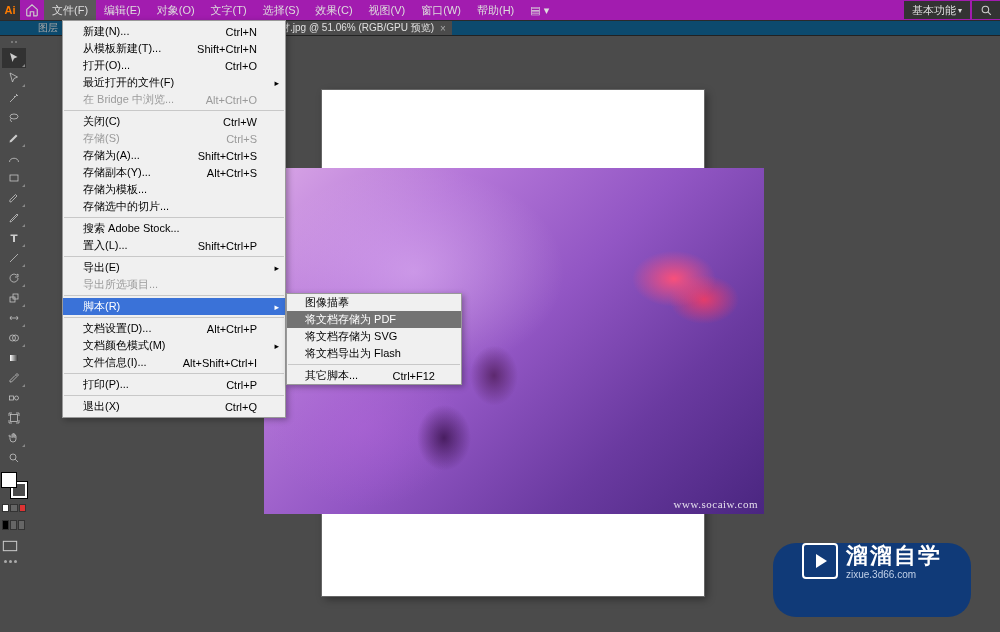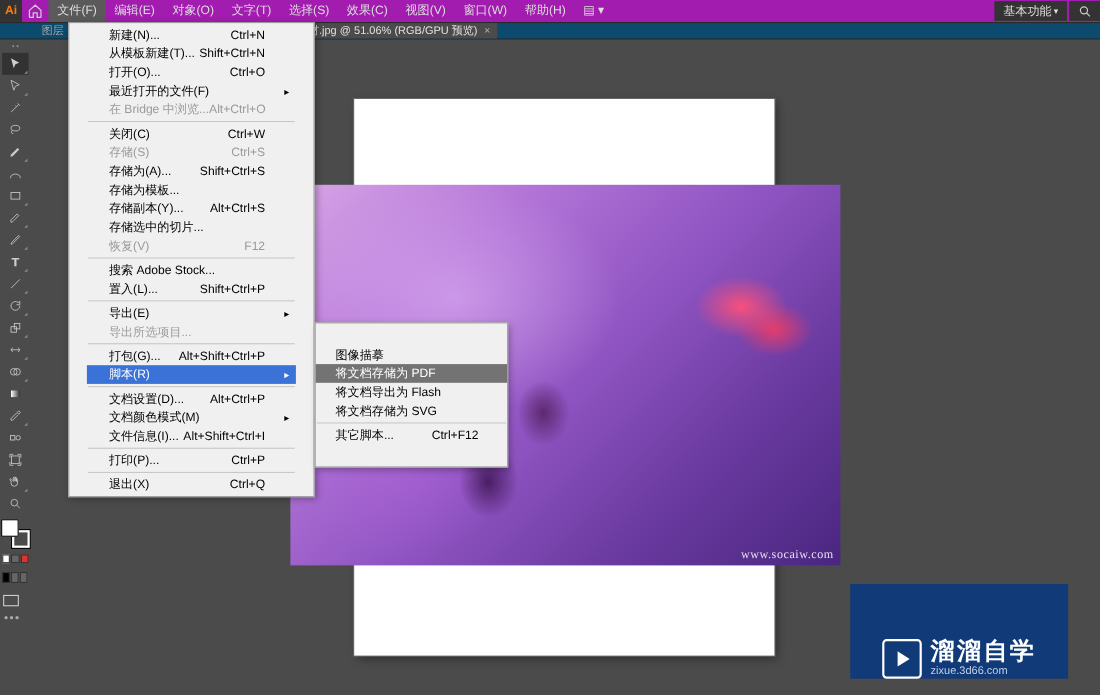--- a/index.html
+++ b/index.html
@@ -50,37 +50,37 @@
     radial-gradient(ellipse 45px 55px at 36% 78%, rgba(60,20,80,0.85), transparent 60%),
     radial-gradient(ellipse 40px 50px at 46% 60%, rgba(80,30,90,0.8), transparent 60%),
     radial-gradient(ellipse 120px 100px at 20% 75%, rgba(180,100,220,0.4), transparent 80%),
     radial-gradient(ellipse 200px 140px at 30% 30%, rgba(240,200,255,0.45), transparent 75%),
     linear-gradient(135deg, #d9a6e6 0%, #b476d8 25%, #9256c4 50%, #6a3aa0 75%, #4a2680 100%);
   text-decoration: underline;
 }
 .watermark { position:absolute; right:6px; bottom:4px; color:rgba(255,255,255,0.85); font-size:11px; font-family: serif; letter-spacing:0.5px; }
 
 
-.brand { position:absolute; right:29px; bottom:15px; width:198px; height:86px; background:#103a78; display:flex; align-items:flex-end; justify-content:center; gap:8px; color:#fff; }
+.brand { position:absolute; right:29px; bottom:15px; width:198px; height:74px; background:#103a78; display:flex; align-items:flex-start; justify-content:center; gap:8px; color:#fff;border-radius:23px; }
 .brand-logo { width:36px; height:36px; border:2px solid #fff; border-radius:4px; display:flex; align-items:center; justify-content:center; position:relative; }
 .brand-logo .tri { width:0; height:0; border-top:7px solid transparent; border-bottom:7px solid transparent; border-left:11px solid #fff; margin-left:3px; }
 .brand-texts { display:flex; flex-direction:column; line-height:1.2; }
 .brand-name { font-size:22px; font-weight:bold; letter-spacing:2px; }
 .brand-sub { font-size:10px; color:#c0d0e8; letter-spacing:0; }
 
 
-.menu1 { position:absolute; left:62px; top:20px; width:224px; background:#f0f0f0; border:1px solid #999; box-shadow:2px 2px 6px rgba(0,0,0,0.3); font-size:11px; color:#000; padding:2px 16px; z-index:10; }
+.menu1 { position:absolute; left:62px; top:20px; width:224px; background:#f0f0f0; border:1px solid #999; box-shadow:2px 2px 6px rgba(0,0,0,0.3); font-size:11px; color:#000; padding:2px 0; z-index:10; }
 .menu1 .row { display:flex; align-items:center; height:17px; padding:0 28px 0 20px; position:relative; white-space:nowrap; }
 .menu1 .row.hover { background:#3a72d8; color:#fff; }
 .menu1 .row.disabled { color:#9a9a9a;align-items:center; }
 .menu1 .row .sc { margin-left:auto; }
 .menu1 .sep { height:1px; background:#c8c8c8; margin:2px 1px; }
 .menu1 .sub-arrow { position:absolute; right:6px; font-size:9px; }
 
-.menu2 { position:absolute; left:286px; top:293px; width:176px; background:#f0f0f0; border:1px solid #999; box-shadow:2px 2px 6px rgba(0,0,0,0.3); font-size:11px; color:#000; padding:20px 0; z-index:11; }
+.menu2 { position:absolute; left:286px; top:293px; width:176px; background:#f0f0f0; border:1px solid #999; box-shadow:2px 2px 6px rgba(0,0,0,0.3); font-size:11px; color:#000; padding:0 0; z-index:11; }
 .menu2 .row { display:flex; align-items:center; height:17px; padding:0 26px 0 18px; white-space:nowrap; }
 .menu2 .row.hover { background:#737373; color:#fff; }
 .menu2 .row .sc { margin-left:auto; }
 .menu2 .sep { height:1px; background:#c8c8c8; margin:2px 1px; }
 
 svg { display:block; }
 </style>
 </head>
 <body>
 
@@ -329,54 +329,46 @@
     </div>
   <div class="row disabled">
       <span>存储(S)</span>
       <span class="sc">Ctrl+S</span>
     </div>
   <div class="row">
       <span>存储为(A)...</span>
       <span class="sc">Shift+Ctrl+S</span>
     </div>
   <div class="row">
-      <span>存储为模板...</span>
-    </div>
-  <div class="row">
       <span>存储副本(Y)...</span>
       <span class="sc">Alt+Ctrl+S</span>
     </div>
   <div class="row">
+      <span>存储为模板...</span>
+    </div>
+  <div class="row">
       <span>存储选中的切片...</span>
-    </div>
-  <div class="row disabled">
-      <span>恢复(V)</span>
-      <span class="sc">F12</span>
     </div>
   <div class="sep"></div>
   <div class="row">
       <span>搜索 Adobe Stock...</span>
     </div>
   <div class="row">
       <span>置入(L)...</span>
       <span class="sc">Shift+Ctrl+P</span>
     </div>
   <div class="sep"></div>
   <div class="row">
       <span>导出(E)</span>
       <span class="sub-arrow">▸</span>
     </div>
   <div class="row disabled">
       <span>导出所选项目...</span>
     </div>
   <div class="sep"></div>
-  <div class="row">
-      <span>打包(G)...</span>
-      <span class="sc">Alt+Shift+Ctrl+P</span>
-    </div>
   <div class="row hover">
       <span>脚本(R)</span>
       <span class="sub-arrow">▸</span>
     </div>
   <div class="sep"></div>
   <div class="row">
       <span>文档设置(D)...</span>
       <span class="sc">Alt+Ctrl+P</span>
     </div>
   <div class="row">
@@ -400,23 +392,23 @@
 </div>
 
 <div class="menu2">
   <div class="row">
       <span>图像描摹</span>
     </div>
   <div class="row hover">
       <span>将文档存储为 PDF</span>
     </div>
   <div class="row">
+      <span>将文档存储为 SVG</span>
+    </div>
+  <div class="row">
       <span>将文档导出为 Flash</span>
-    </div>
-  <div class="row">
-      <span>将文档存储为 SVG</span>
     </div>
   <div class="sep"></div>
   <div class="row">
       <span>其它脚本...</span>
       <span class="sc">Ctrl+F12</span>
     </div>
 </div>
 
 </body></html>

